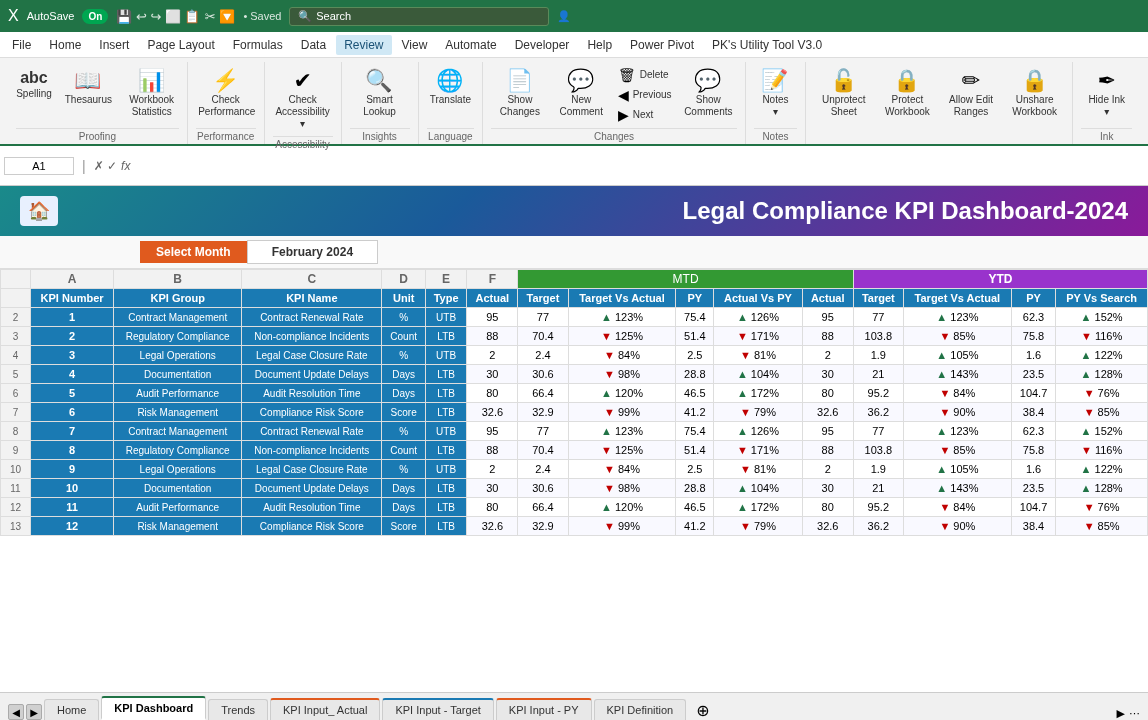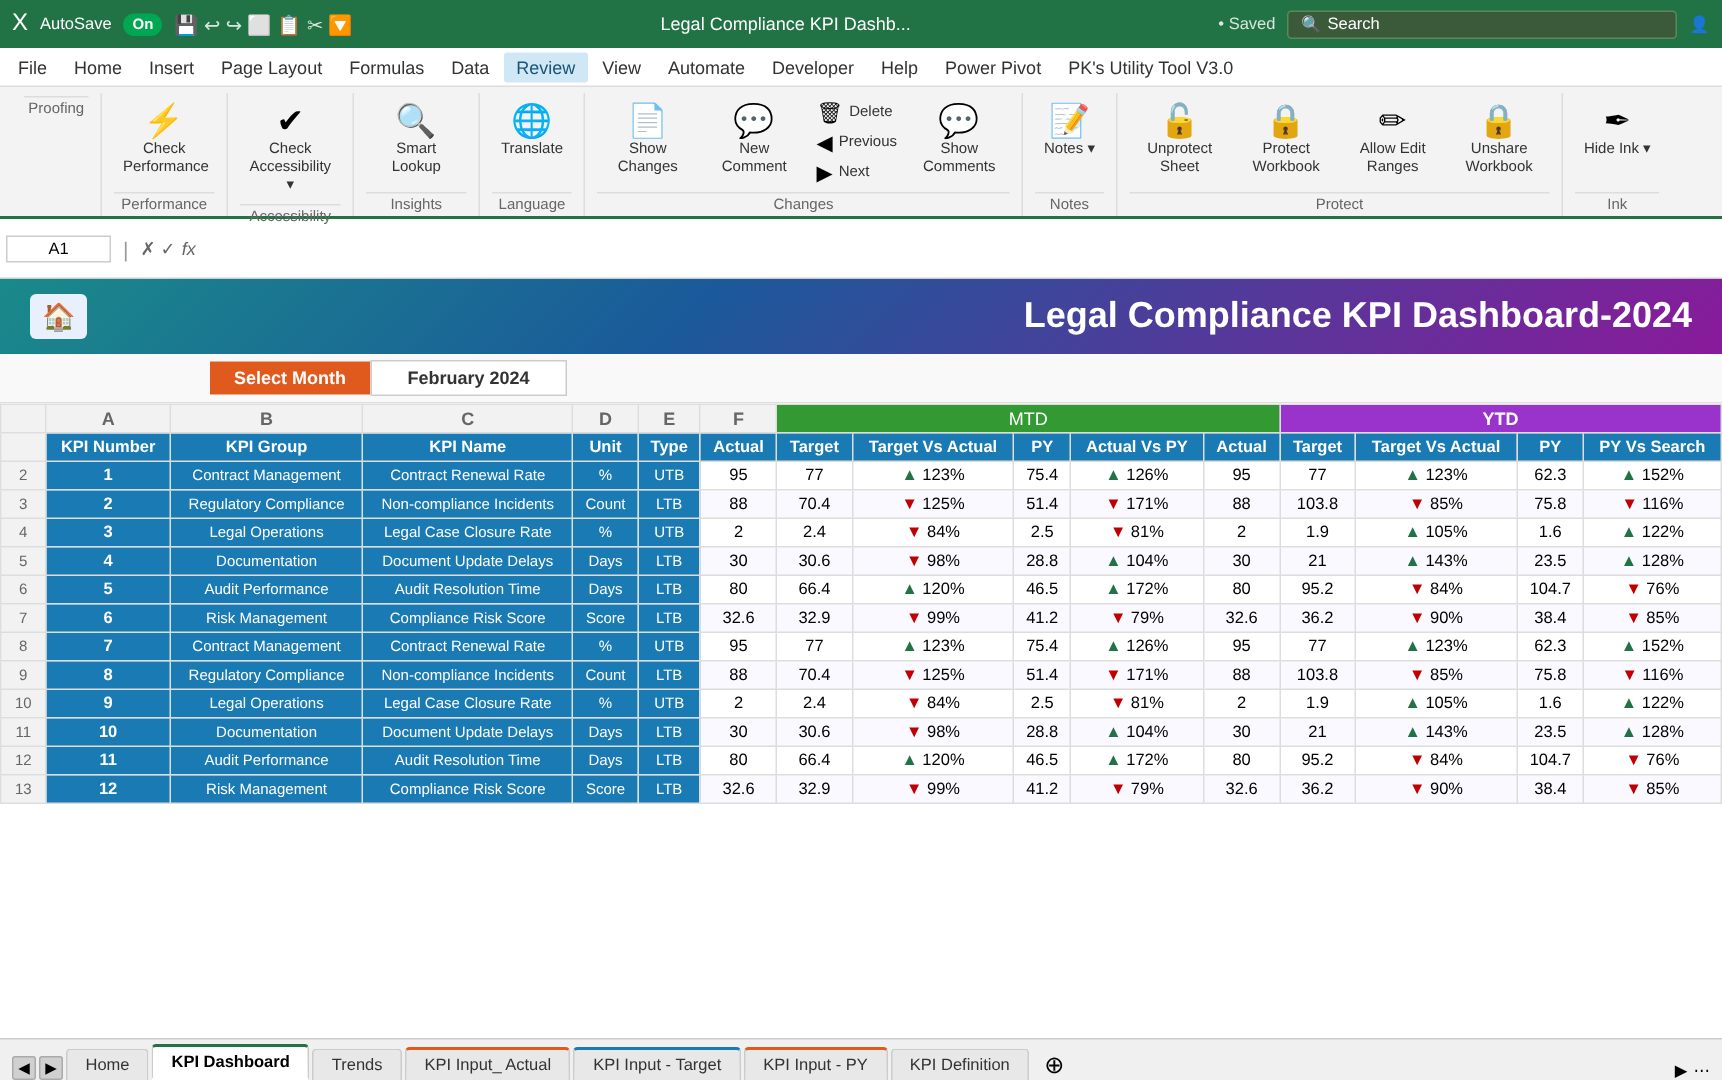--- a/index.html
+++ b/index.html
@@ -324,21 +324,20 @@
     }
   </style>
 </head>
 <body>
 
 <div class="title-bar">
   <span class="title-bar-logo">X</span>
   <span class="autosave-label">AutoSave</span>
   <span class="autosave-toggle">On</span>
   <span class="title-bar-icons">💾 ↩ ↪ ⬜ 📋 ✂ 🔽</span>
-  <span class="title-bar-filename">Legal Compliance KPI Dashb...</span>
   <span class="title-bar-saved">• Saved</span>
   <div class="title-bar-search">
     <span>🔍</span>
     <span>Search</span>
   </div>
   <span class="title-bar-user">👤</span>
 </div>
 
 <div class="menu-bar">
   <span class="menu-item">File</span>
@@ -352,20 +351,34 @@
   <span class="menu-item">Automate</span>
   <span class="menu-item">Developer</span>
   <span class="menu-item">Help</span>
   <span class="menu-item">Power Pivot</span>
   <span class="menu-item">PK's Utility Tool V3.0</span>
 </div>
 
 <div class="ribbon">
 
   <div class="ribbon-group">
+    <div class="ribbon-group-items">
+      <div class="ribbon-btn">
+        <span class="icon" style="font-size:16px;font-weight:bold;color:#333;">abc</span>
+        <span class="label">Spelling</span>
+      </div>
+      <div class="ribbon-btn">
+        <span class="icon">📖</span>
+        <span class="label">Thesaurus</span>
+      </div>
+      <div class="ribbon-btn">
+        <span class="icon">📊</span>
+        <span class="label">Workbook Statistics</span>
+      </div>
+    </div>
     <div class="ribbon-group-label">Proofing</div>
   </div>
 
   <div class="ribbon-group">
     <div class="ribbon-group-items">
       <div class="ribbon-btn">
         <span class="icon">⚡</span>
         <span class="label">Check Performance</span>
       </div>
     </div>
@@ -456,21 +469,20 @@
       </div>
       <div class="ribbon-btn">
         <span class="icon">✏</span>
         <span class="label">Allow Edit Ranges</span>
       </div>
       <div class="ribbon-btn">
         <span class="icon">🔒</span>
         <span class="label">Unshare Workbook</span>
       </div>
     </div>
-    <div class="ribbon-group-label">Protect</div>
   </div>
 
   <div class="ribbon-group">
     <div class="ribbon-group-items">
       <div class="ribbon-btn">
         <span class="icon">✒</span>
         <span class="label">Hide Ink ▾</span>
       </div>
     </div>
     <div class="ribbon-group-label">Ink</div>

